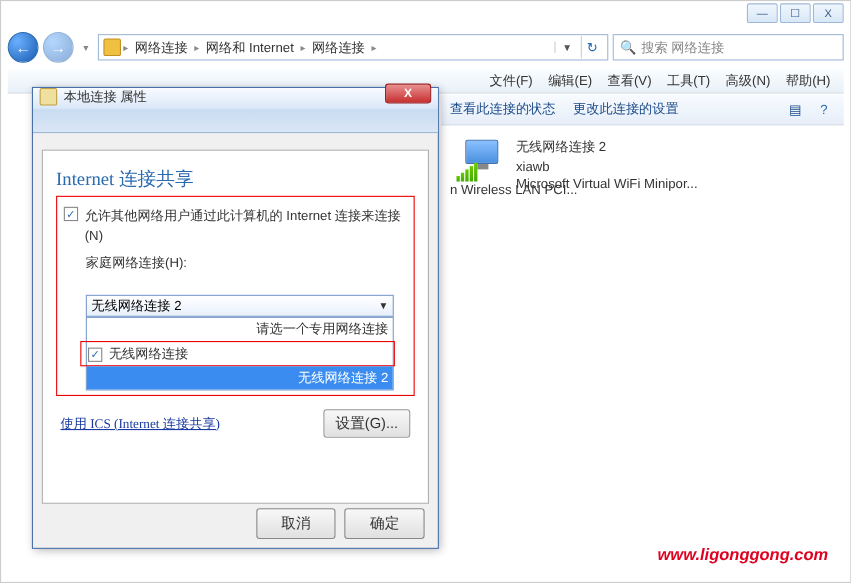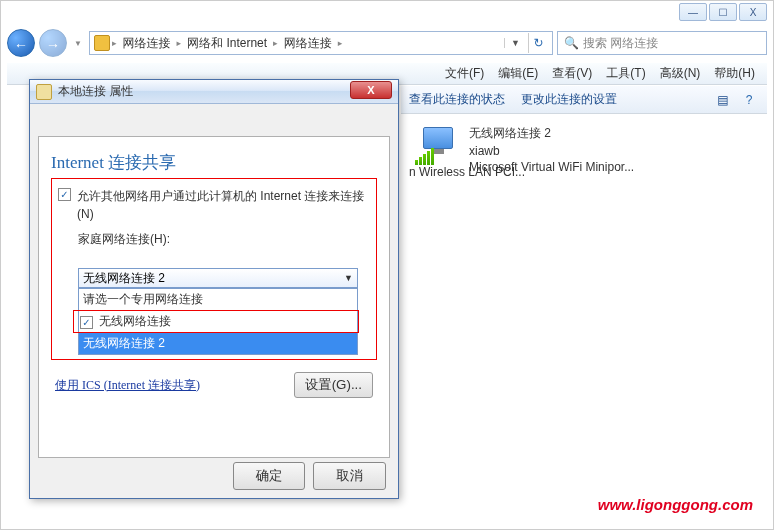--- a/index.html
+++ b/index.html
@@ -42,21 +42,21 @@
     .bars { position: absolute; bottom: 0; left: 0; display: flex; align-items: flex-end; gap: 1px; }
     .bar { width: 3px; background: linear-gradient(#6c0, #4a0); }
     .conn-text { display: flex; flex-direction: column; gap: 2px; color: #333; }
     .truncated::after { content: '...'; }
     
     
     .partial-text { position: absolute; top: 164px; left: 408px; color: #333; }
     
     
     .dialog { position: absolute; top: 78px; left: 28px; width: 370px; height: 420px; background: #f0f0f0; border: 1px solid #4a70a8; box-shadow: 2px 2px 8px rgba(0,0,0,0.3); }
-    .dlg-title { height: 24px; background: linear-gradient(#f8fbff 0%, #dce8f8 45%, #c8dcf2 50%, #dae6f6 100%); border-bottom: 1px solid #a0b8d8; display: flex; align-items: center; padding: 0 6px; gap: 6px; }
+    .dlg-title { height: 41px; background: linear-gradient(#f8fbff 0%, #dce8f8 45%, #c8dcf2 50%, #dae6f6 100%); border-bottom: 1px solid #a0b8d8; display: flex; align-items: flex-start; padding: 0 6px; gap: 6px; }
     .dlg-icon { width: 16px; height: 16px; background: #f0e0a0; border: 1px solid #c0a040; border-radius: 2px; }
     .dlg-title-text { flex: 1; color: #333; font-weight: normal; }
     .dlg-close { width: 42px; height: 18px; background: linear-gradient(#e89090, #c83030); border: 1px solid #a02020; border-radius: 3px; display: flex; align-items: center; justify-content: center; color: #fff; font-weight: bold; font-size: 11px; margin-top: -4px; }
     
     
     .tabs { display: flex; position: absolute; top: 34px; left: 8px; }
     .tab { padding: 4px 14px; background: linear-gradient(#f8f8f8, #e8e8e8); border: 1px solid #b0b0b0; border-bottom: none; margin-right: 2px; border-radius: 3px 3px 0 0; color: #333; }
     .tab.active { background: #fff; position: relative; z-index: 2; }
     .tab-panel { position: absolute; top: 56px; left: 8px; right: 8px; bottom: 40px; background: #fff; border: 1px solid #b0b0b0; padding: 14px 12px; }
     
@@ -64,21 +64,21 @@
     .group-title { color: #2a6ab0; font-family: "SimSun", serif; font-size: 17px; margin-bottom: 4px; }
     .group-box { border: 1px solid #e00; padding: 8px 6px 4px 6px; margin-bottom: 4px; }
     .chk-row { display: flex; align-items: flex-start; gap: 6px; margin-bottom: 8px; }
     .chk { width: 13px; height: 13px; border: 1px solid #888; background: #fff; display: flex; align-items: center; justify-content: center; font-size: 10px; color: #2a6ab0; margin-top: 1px; flex-shrink: 0; }
     .chk-label { color: #333; line-height: 1.5; }
     .field-label { margin-left: 20px; margin-bottom: 20px; color: #333; }
     
     
     .dropdown { margin-left: 20px; width: 280px; height: 20px; background: linear-gradient(#fff, #e8f0fc); border: 1px solid #7a9ccc; display: flex; align-items: center; padding: 0 4px; position: relative; }
     .dropdown::after { content: '▼'; position: absolute; right: 4px; font-size: 9px; color: #333; }
-    .dd-list { margin-left: 20px; width: 280px; border: 1px solid #7a9ccc; background: #fff; }
+    .dd-list { margin-left: 20px; width: 280px; border: 1px solid #7a9ccc; background: #fff; text-align: right; }
     .dd-item { padding: 2px 4px; color: #333; }
     .dd-item.highlighted { background: #3a8cf0; color: #fff; }
     .dd-group-label { color: #333; }
     
     .group-box2 { border: 1px solid #e00; margin-left: -6px; margin-right: -2px; padding: 0 6px; }
     .checked-overlap { display: flex; align-items: center; gap: 6px; padding: 2px 0; }
     
     .link-row { margin-top: 12px; display: flex; justify-content: space-between; align-items: center; padding: 0 4px; }
     .ics-link { color: #1a3aa0; text-decoration: underline; font-family: "SimSun", serif; }
     .settings-btn { padding: 3px 10px; background: linear-gradient(#f8f8f8, #e0e0e0); border: 1px solid #999; border-radius: 3px; color: #333; }
@@ -190,18 +190,18 @@
         </div>
         <div class="dd-item highlighted">无线网络连接 2</div>
       </div>
     </div>
     <div class="link-row">
       <span class="ics-link">使用 ICS  (Internet 连接共享)</span>
       <button class="settings-btn">设置(G)...</button>
     </div>
   </div>
   <div class="dlg-buttons">
+    <button class="dlg-btn">取消</button>
     <button class="dlg-btn">确定</button>
-    <button class="dlg-btn">取消</button>
   </div>
 </div>
 
 <div class="watermark">www.ligonggong.com</div>
 
 </body></html>

